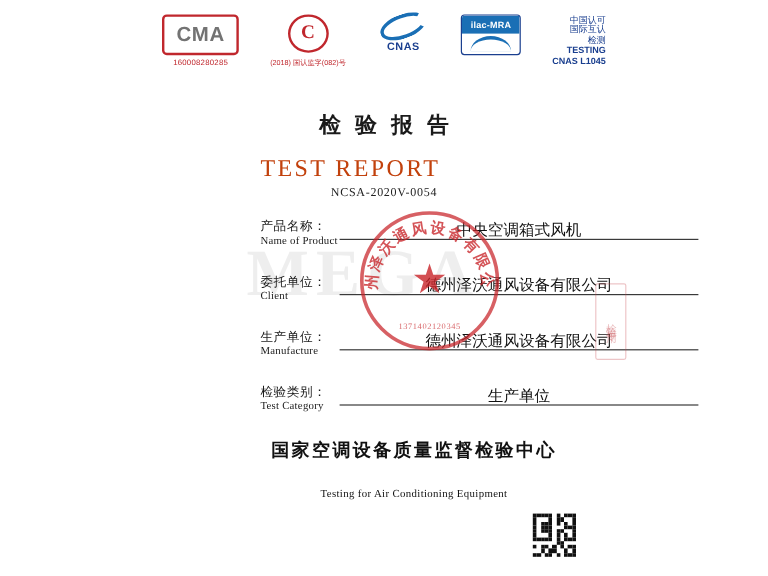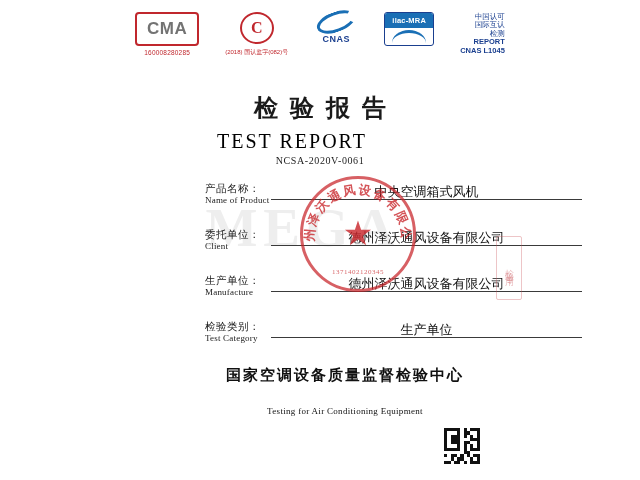--- a/index.html
+++ b/index.html
@@ -182,36 +182,36 @@
   }
 
   
   .title-cn {
     position: absolute;
     top: 92px;
     left: 0;
     width: 640px;
     text-align: center;
     font-family: "Liberation Serif", serif;
-    font-size: 24px;
+    font-size: 18px;
     font-weight: bold;
     letter-spacing: 12px;
     text-indent: 12px;
     color: #1a1a1a;
   }
   .title-en {
     position: absolute;
     top: 130px;
     left: 0;
     width: 584px;
     text-align: center;
     font-family: "Liberation Serif", serif;
     font-size: 20px;
     letter-spacing: 2px;
-    color: #000000;
+    color: #c2410c;
   }
   .report-no {
     position: absolute;
     top: 155px;
     left: 0;
     width: 640px;
     text-align: center;
     font-family: "Liberation Serif", serif;
     font-size: 10px;
     letter-spacing: 0.6px;
@@ -221,20 +221,21 @@
   
   .fields {
     position: absolute;
     top: 182px;
     left: 205px;
     width: 270px;
   }
   .field {
     position: relative;
     height: 46px;
+    margin-left: 12px;
   }
   .field .label-cn {
     position: absolute;
     left: 0;
     top: 0;
     font-family: "Liberation Serif", serif;
     font-size: 10.5px;
     letter-spacing: 0.5px;
     color: #1a1a1a;
     white-space: nowrap;
@@ -447,29 +448,29 @@
         <div class="ilac-bottom">
           <div class="ilac-arc"></div>
         </div>
       </div>
     </div>
 
     <div class="cnas-block">
       <div class="cnas-line">中国认可</div>
       <div class="cnas-line">国际互认</div>
       <div class="cnas-line">检测</div>
-      <div class="cnas-line bold">REPORT</div>
+      <div class="cnas-line bold">TESTING</div>
       <div class="cnas-line bold">CNAS L1045</div>
     </div>
 
   </div>
 
   <div class="title-cn">检验报告</div>
   <div class="title-en">TEST REPORT</div>
-  <div class="report-no">NCSA-2020V-0061</div>
+  <div class="report-no">NCSA-2020V-0054</div>
 
   <div class="watermark">MEGA</div>
 
   <div class="fields">
 
     <div class="field">
       <div class="label-cn">产品名称：</div>
       <div class="label-en">Name of Product</div>
       <div class="value">中央空调箱式风机</div>
       <div class="rule"></div>

